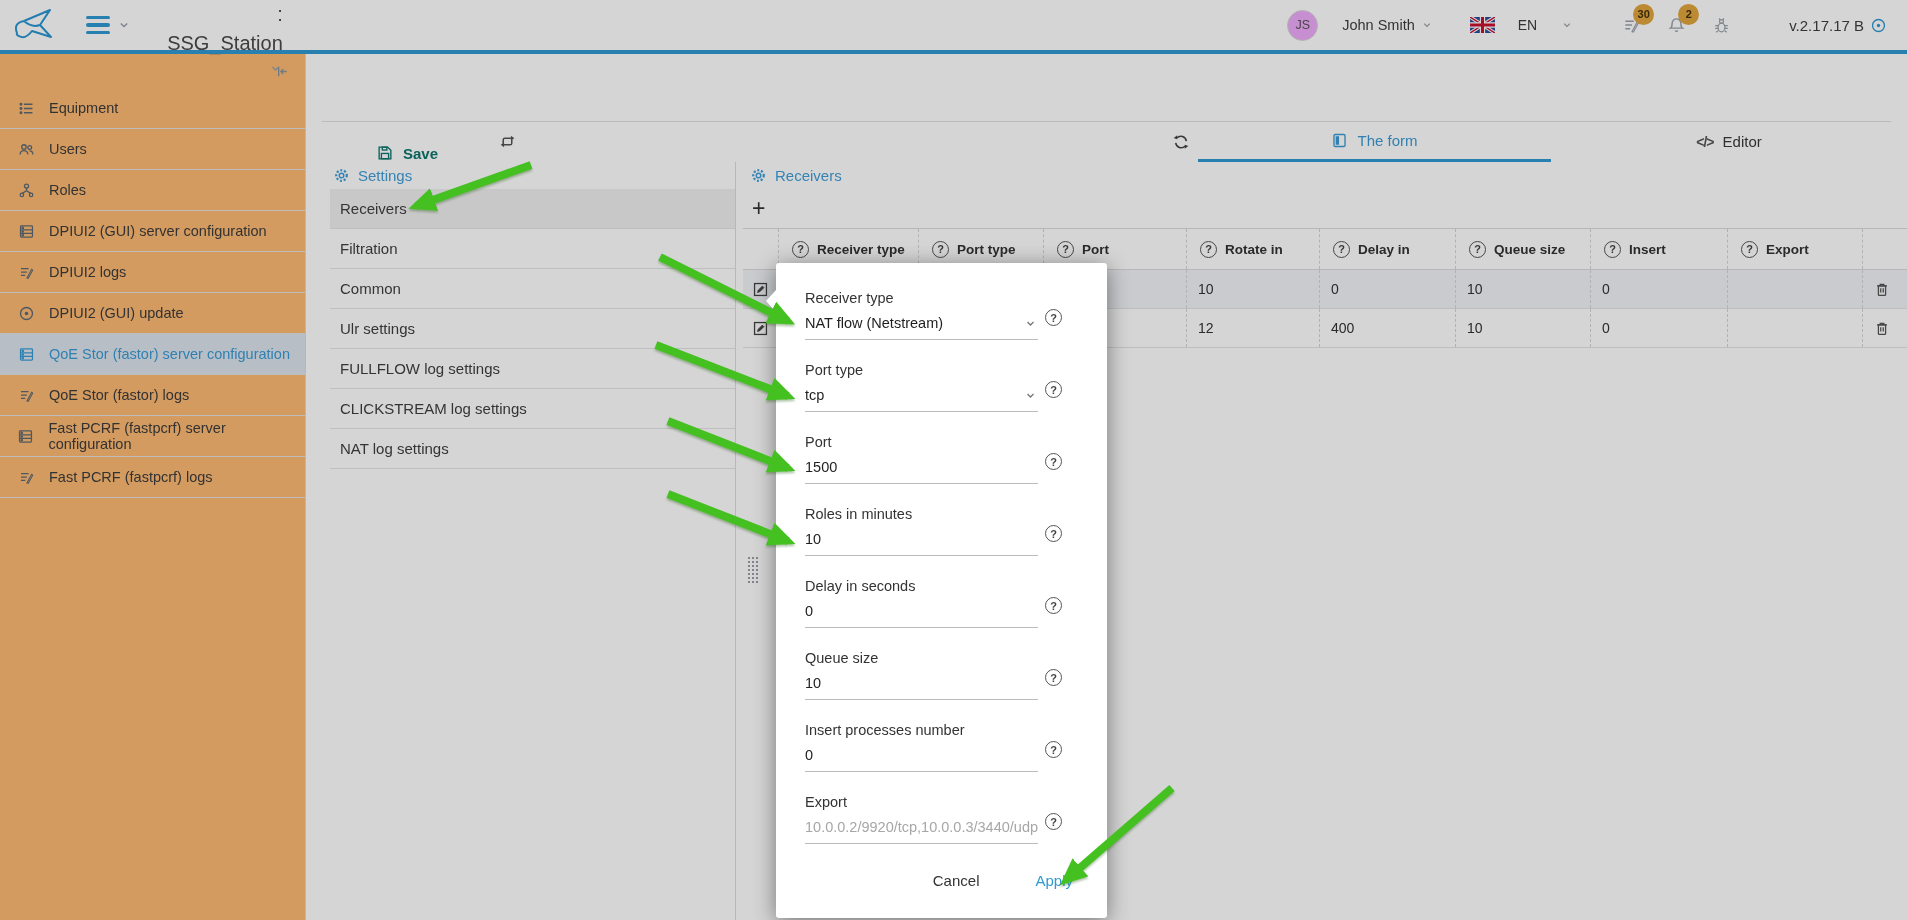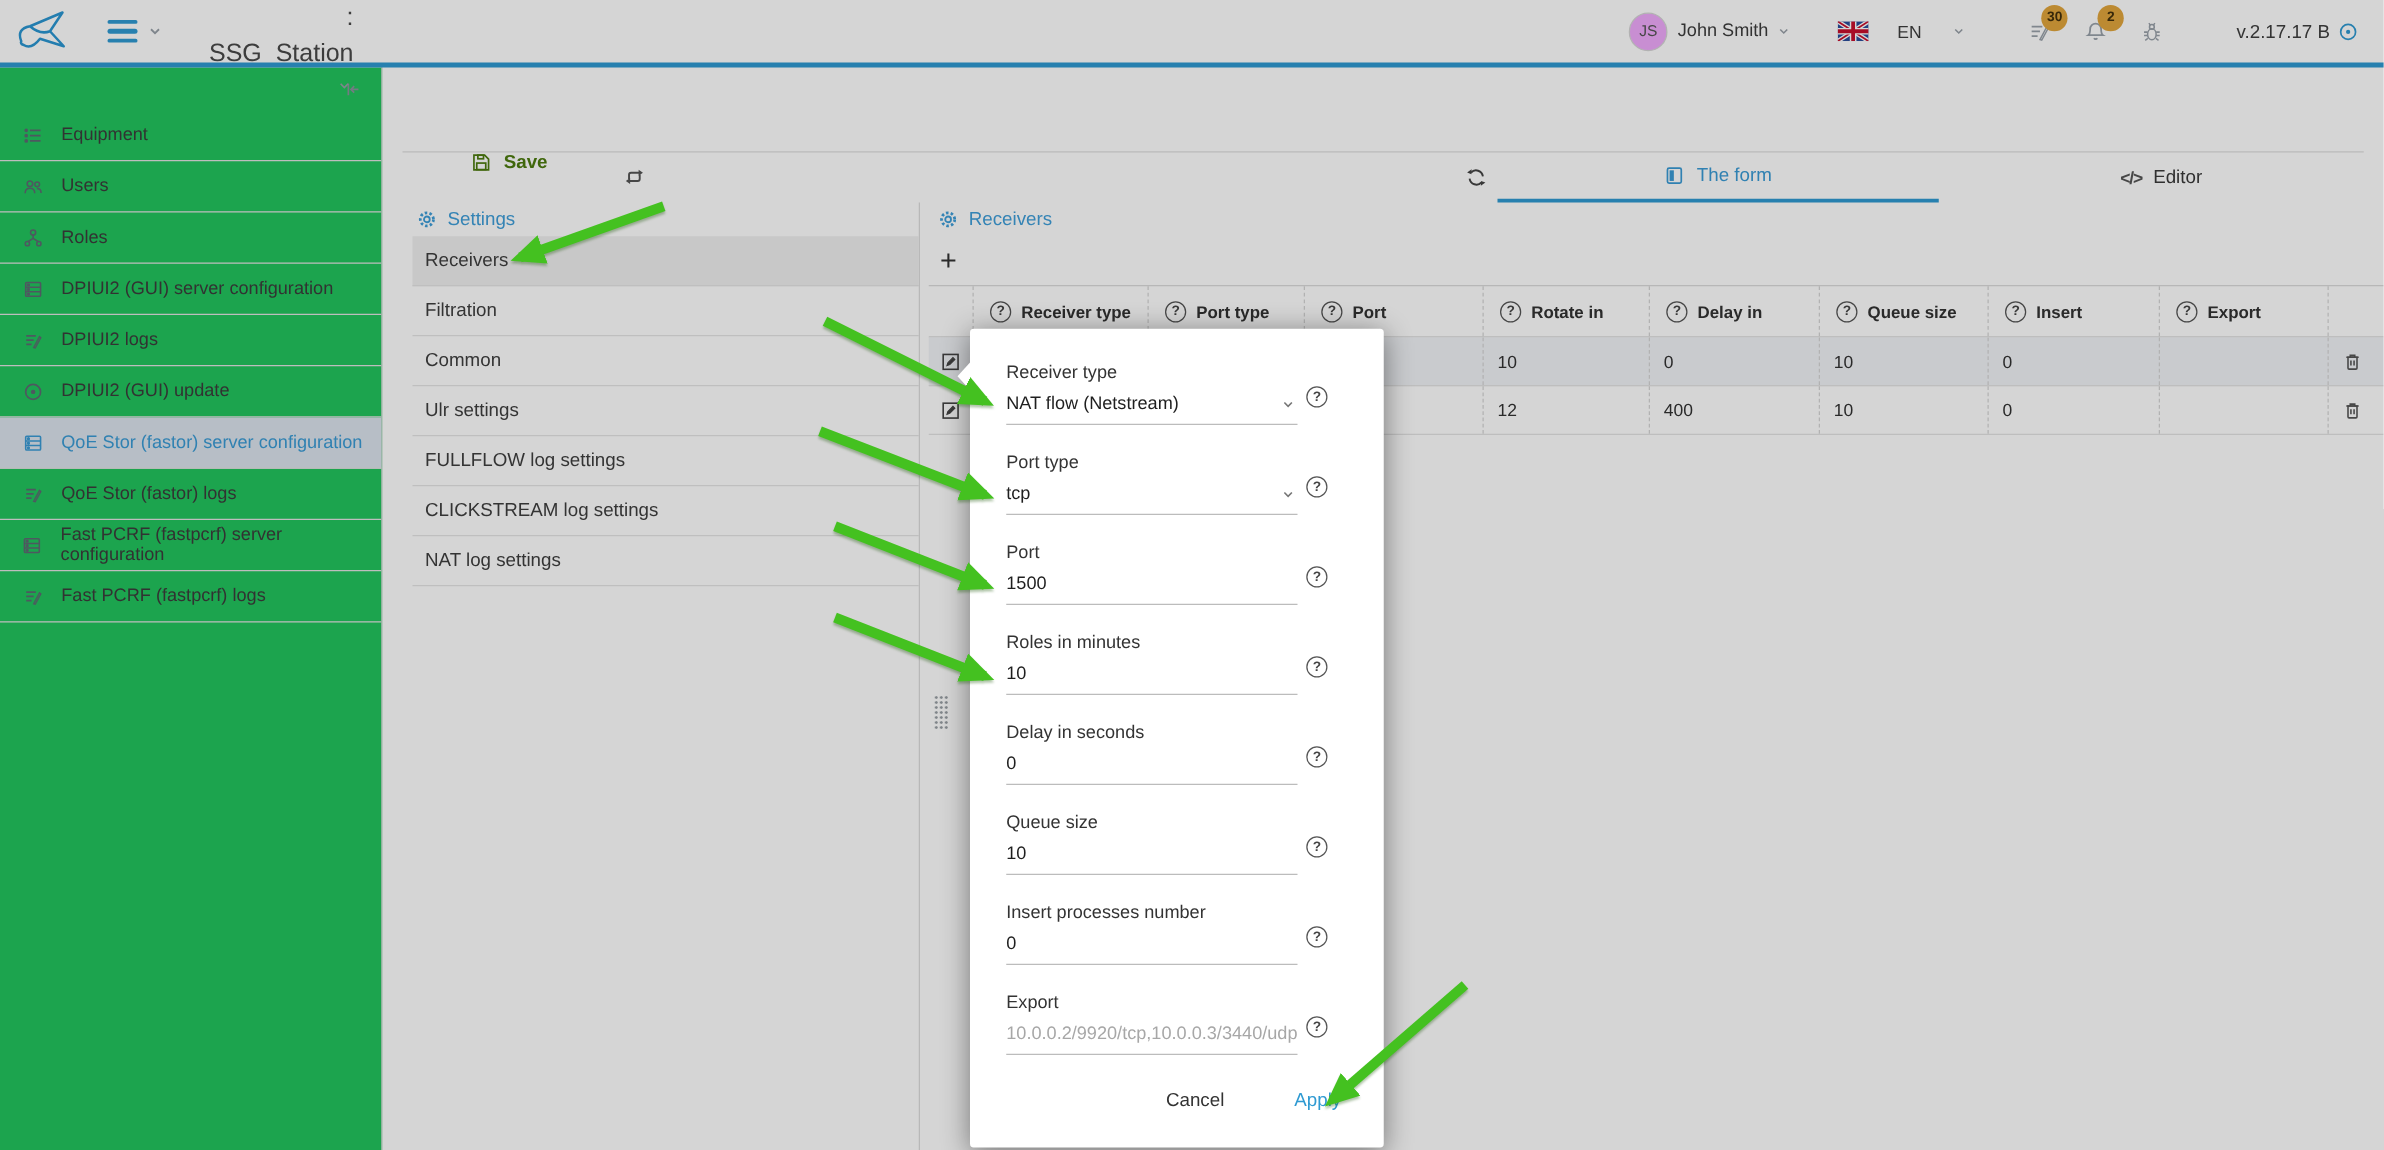--- a/index.html
+++ b/index.html
@@ -17,50 +17,50 @@
   .logo { margin-left:12px; }
   .burger-wrap { display:flex; align-items:center; margin-left:28px; cursor:pointer; }
   .burger { display:flex; flex-direction:column; gap:4px; }
   .burger span { width:24px; height:3.5px; background:#2f9ad2; border-radius:2px; }
   .title { font-size:20px; display:flex; align-items:flex-end; gap:6px;flex-direction:column; }
   .title .brand { color:#3f9ed9; }
   .title .colon, .title .station { color:#4a4a4a; }
   .tb-right { margin-left:auto; display:flex; align-items:center; margin-right:20px; }
   .avatar { width:31px; height:31px; border-radius:50%; border:1px solid #d6d6d6; background:#f0abfc;
             display:flex; align-items:center; justify-content:center; font-size:12.5px; color:#555; }
-  .uname { margin-left:8px; font-size:14.5px; color:#3d3d3d; display:flex; align-items:center; gap:5px; }
+  .uname { margin-left:24px; font-size:14.5px; color:#3d3d3d; display:flex; align-items:center; gap:5px; }
   .lang { margin-left:36px; display:flex; align-items:center; gap:23px; font-size:14px; color:#3d3d3d; }
   .tb-icons { margin-left:48px; display:flex; align-items:center; gap:26px; }
   .tb-icon { position:relative; color:#9aa2aa; }
   .badge { position:absolute; top:-12px; left:11px; min-width:21px; height:21px; padding:0 4px;
            border-radius:11px; background:#e2a63d; color:#43310c; font-size:11px; font-weight:bold;
            display:flex; align-items:center; justify-content:center; }
   .version { margin-left:58px; font-size:15px; color:#3f3f3f; display:flex; align-items:center; gap:6px; }
 
   
-  .sidebar { position:absolute; top:54px; left:0; width:306px; bottom:0; background:#22c55e;
+  .sidebar { position:absolute; top:54px; left:0; width:306px; bottom:0; background:#fdba74;
              border-right:1px solid #dcdcdc; z-index:5; }
   .collapse-row { height:34px; display:flex; align-items:center; justify-content:flex-end; padding-right:14px; color:#8a949c; }
   .nav-item { height:41px; display:flex; align-items:center; gap:14px; padding-left:17px;
               border-bottom:1px solid #e3e3e3; font-size:14.5px; color:#3c3c3c; cursor:pointer; }
   .nav-item:first-of-type { border-top:1px solid #e3e3e3; }
   .nav-item .nico { color:#5e6a73; width:18px; display:flex; justify-content:center; }
   .nav-item.active { background:#dbe4ed; color:#3a9bd5; }
   .nav-item.active .nico { color:#3a9bd5; }
 
   
   .content { position:absolute; left:306px; top:54px; right:0; bottom:0; background:#fff; z-index:5; }
   .breadcrumb { position:absolute; top:24px; left:16px; font-size:15.5px; letter-spacing:.2px; }
   .breadcrumb .sect { color:#4d4d4d; }
   .breadcrumb .sep { color:#8a8a8a; margin:0 7px; }
   .breadcrumb .cur { color:#3f9ed9; }
   .rule { position:absolute; top:67px; left:16px; right:16px; border-bottom:1px solid #e0e0e0; }
   .toolbar { position:absolute; top:67px; left:0; right:0; height:41px; }
-  .save-btn { position:absolute; left:70px; top:0; height:41px; display:flex; align-items:flex-start; gap:9px;
-              font-size:15px; font-weight:bold; color:#4d7c0f; cursor:pointer; }
+  .save-btn { position:absolute; left:70px; top:0; height:41px; display:flex; align-items:flex-end; gap:9px;
+              font-size:15px; font-weight:bold; color:#0f766e; cursor:pointer; }
   .repeat-btn { position:absolute; left:192px; top:0; height:41px; display:flex; align-items:center; color:#555; cursor:pointer; }
   .refresh-btn { position:absolute; left:866px; top:0; height:41px; display:flex; align-items:center; color:#444; cursor:pointer; }
   .tab { position:absolute; top:0; height:41px; display:flex; align-items:center; justify-content:center;
          gap:9px; font-size:15px; cursor:pointer; }
   .tab1 { left:892px; width:353px; color:#3a9bd5; border-bottom:3px solid #2f9ad2; }
   .tab2 { left:1245px; width:356px; color:#3a3a3a; }
   .code-glyph { font-size:14px; font-weight:bold; color:#555; letter-spacing:-1px; }
 
   
   .panel-head { display:flex; align-items:center; gap:8px; color:#3f9ed9; font-size:15px; }

